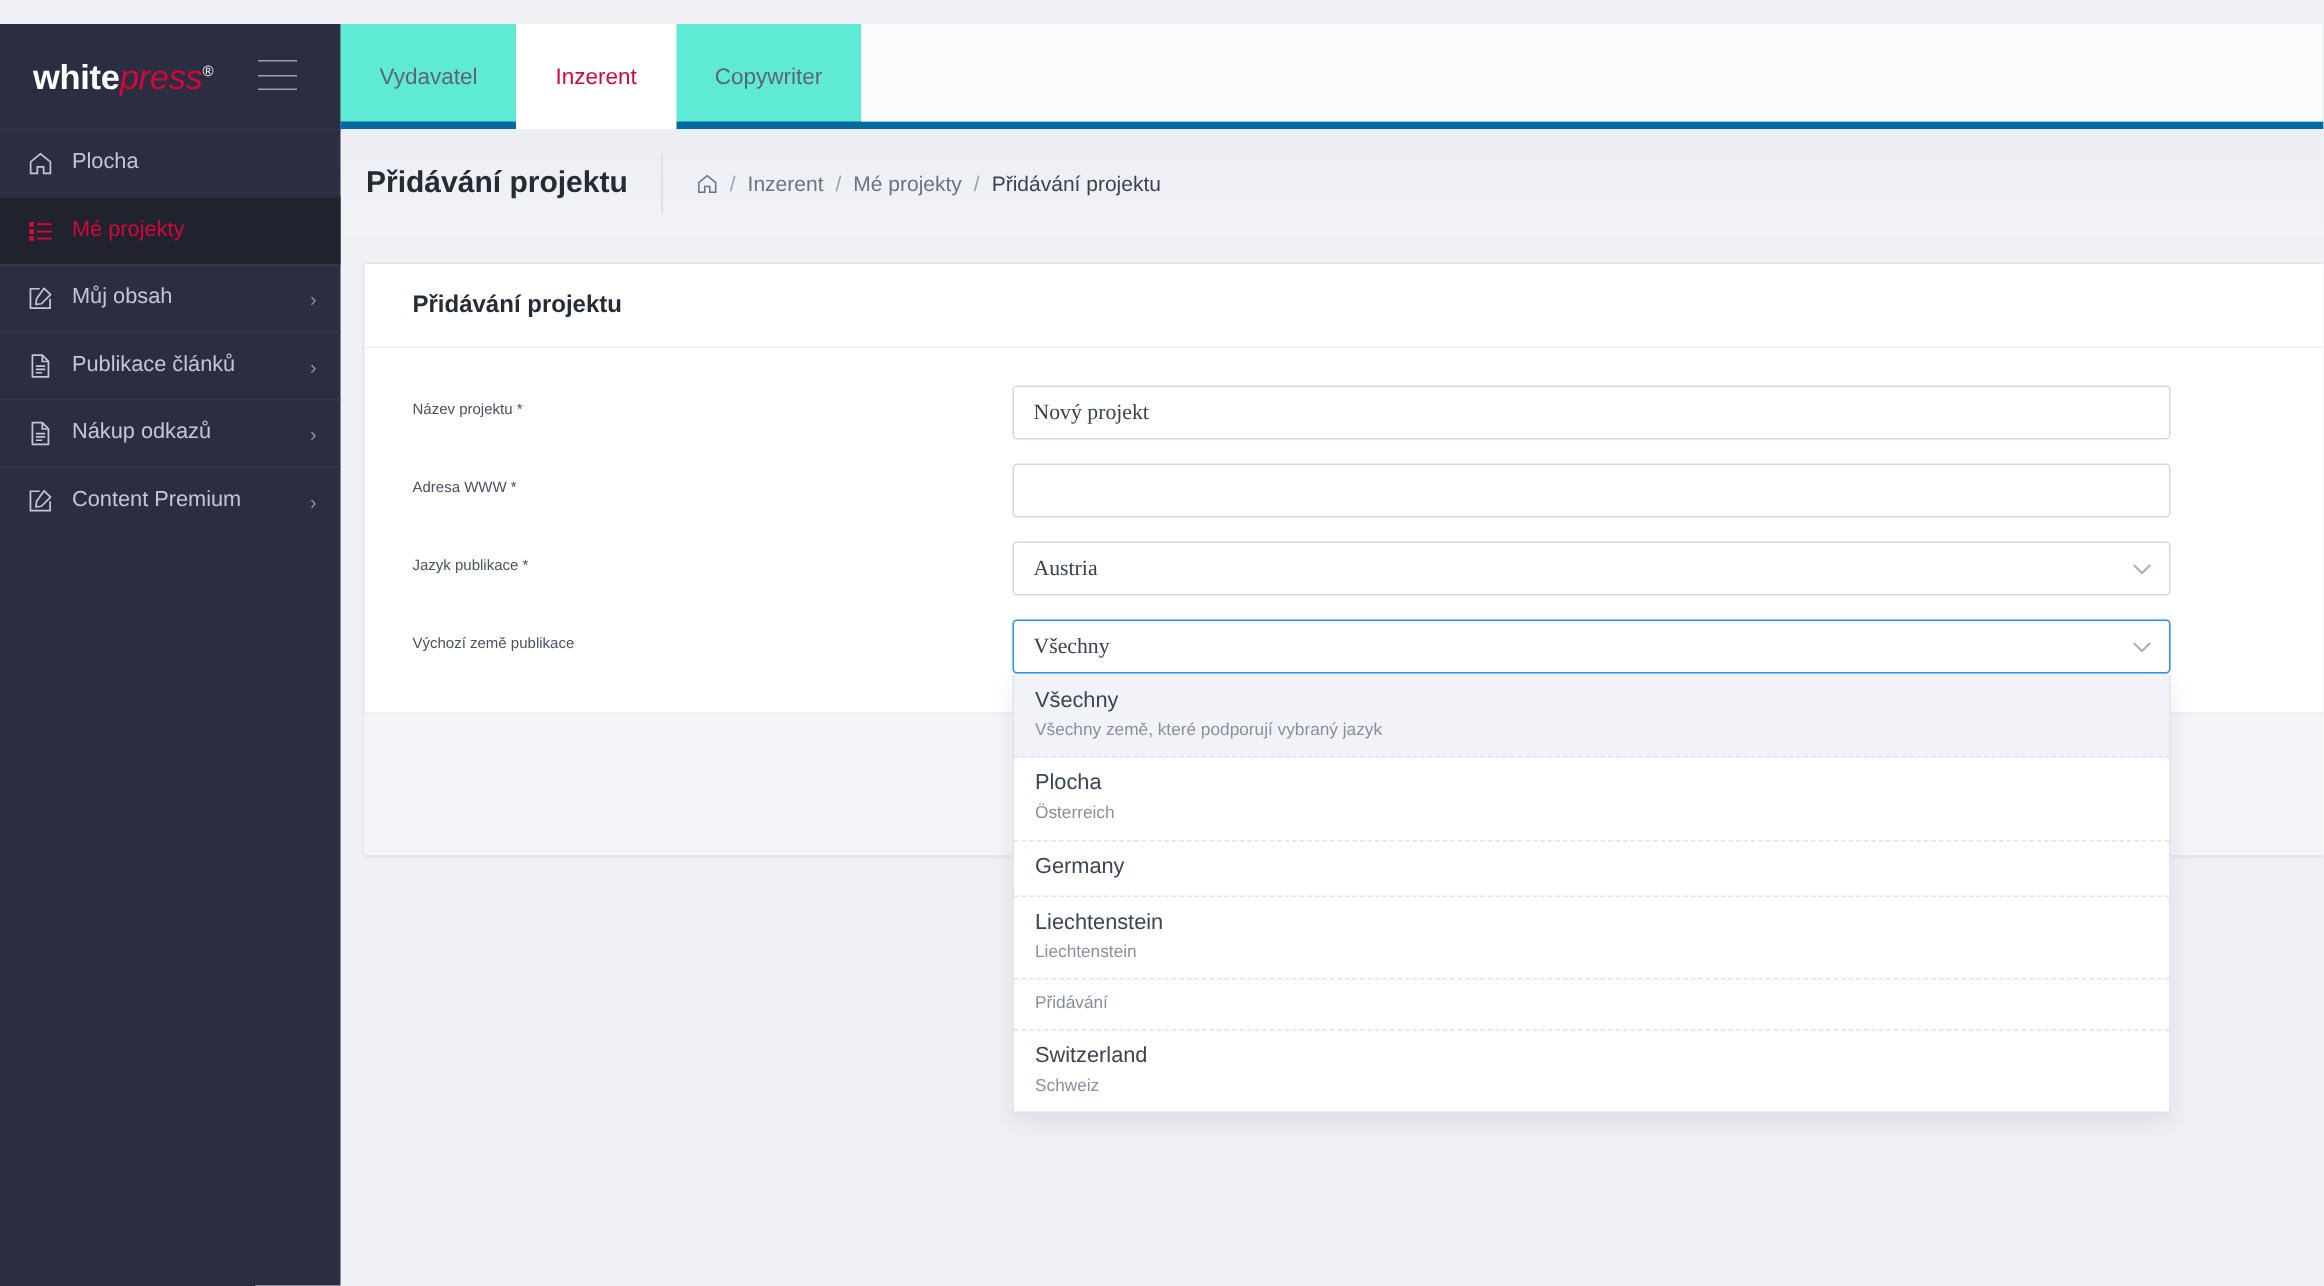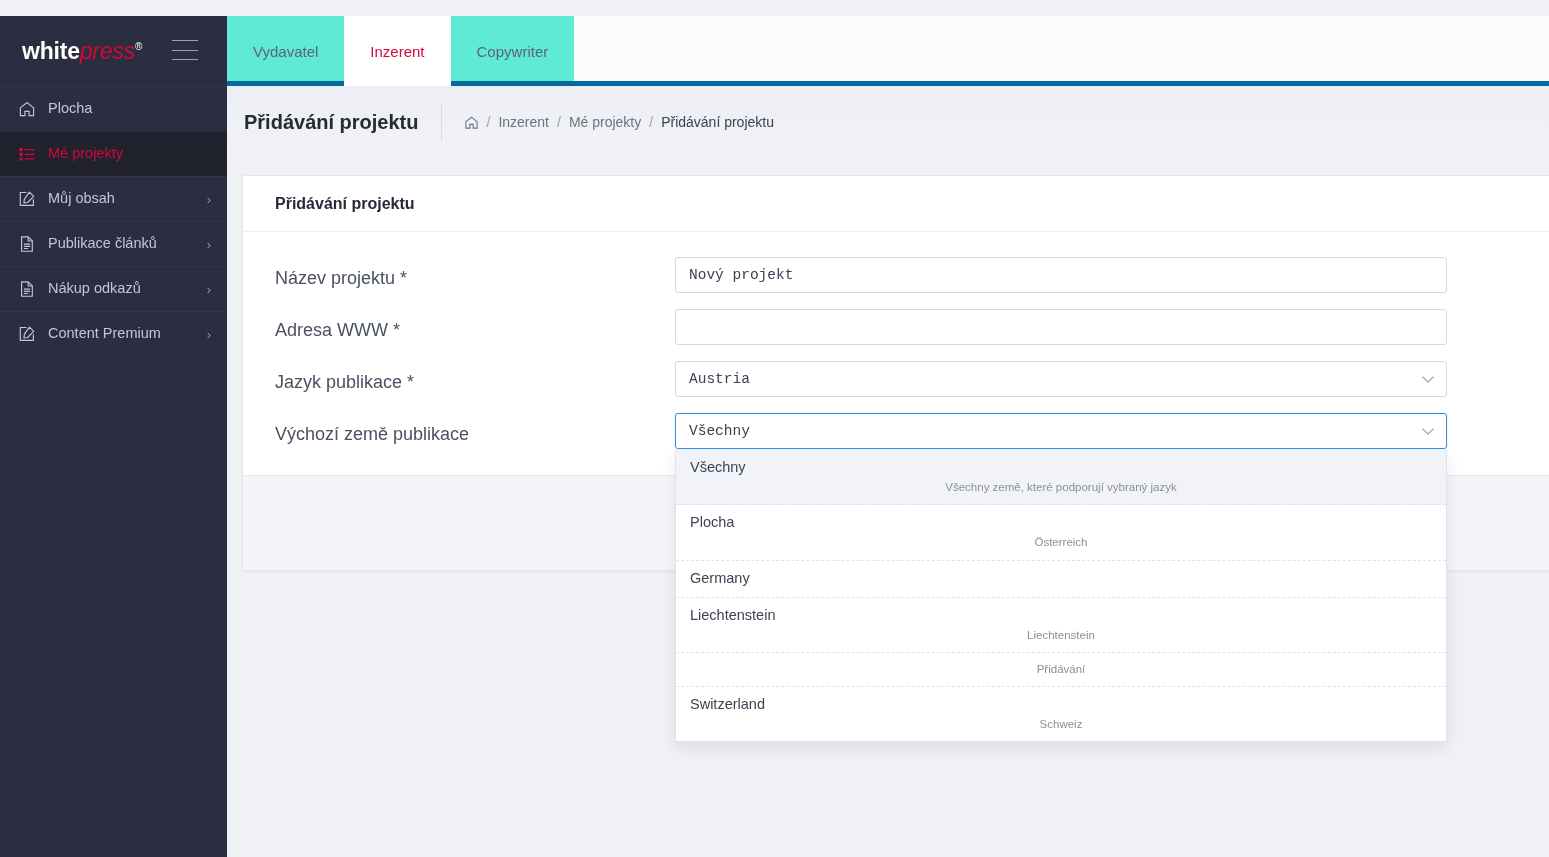--- a/index.html
+++ b/index.html
@@ -145,34 +145,34 @@
   .form-row {
     display: flex; align-items: flex-start;
     margin-bottom: 16px;
     position: relative;
   }
   .form-row:last-child { margin-bottom: 0; }
   .form-label {
     width: 432px;
     padding-left: 32px;
     padding-top: 11px;
-    font-size: 18px;
+    font-size: 10px;
     color: #4a5160;
     line-height: 1.2;
   }
   .field-wrap { width: 772px; position: relative; }
   .control {
     width: 772px; height: 36px;
     border: 1px solid #d5d8e0;
     border-radius: 3px;
     background: #fff;
     font-size: 14.5px;
     color: #3a4150;
     padding: 0 13px;
-    font-family: Liberation Mono, monospace;
+    font-family: Liberation Serif, serif;
     display: flex; align-items: center;
     outline: none;
   }
   input.control { line-height: 36px; }
   .select-control {
     justify-content: space-between;
     cursor: pointer;
     user-select: none;
   }
   .select-control.focused {
@@ -197,21 +197,21 @@
     z-index: 50;
   }
   .opt {
     padding: 7px 14px 8px 14px;
     border-bottom: 1px dashed #dfe2e9;
     cursor: pointer;
   }
   .opt:last-child { border-bottom: none; }
   .opt.selected { background: #f1f3f8; }
   .opt-label { font-size: 14.5px; color: #3c4353; line-height: 1.45; }
-  .opt-sub { font-size: 11.5px; color: #8a8f9c; line-height: 1.5; margin-top: 1px; text-align: center; }
+  .opt-sub { font-size: 11.5px; color: #8a8f9c; line-height: 1.5; margin-top: 1px; }
 </style>
 </head>
 <body>
 
 <div id="app">
 
   <aside class="sidebar">
     <div class="logo-bar">
       <div class="logo-text">
         <span class="logo-white">white</span><span class="logo-press">press</span><span class="logo-reg">®</span>

